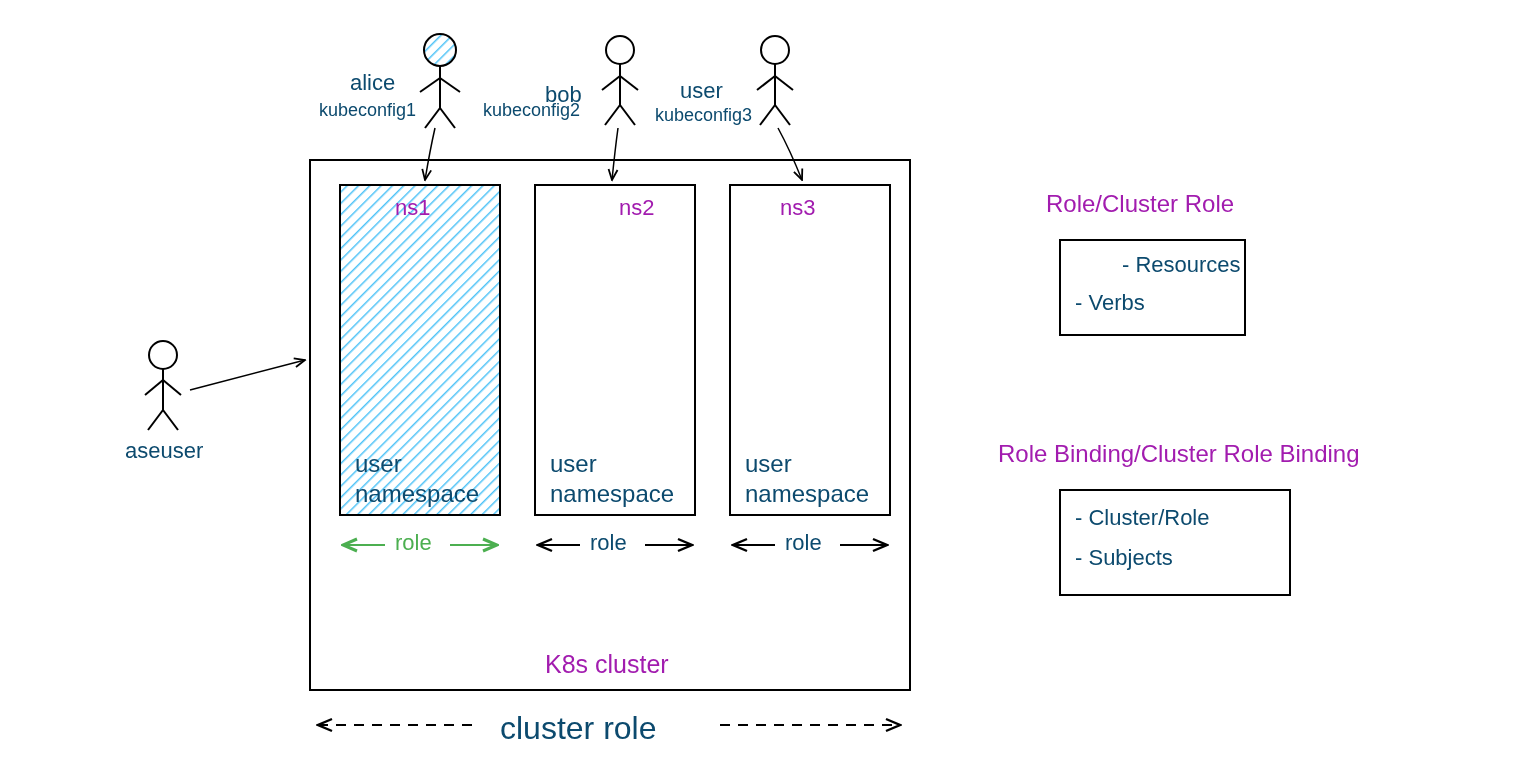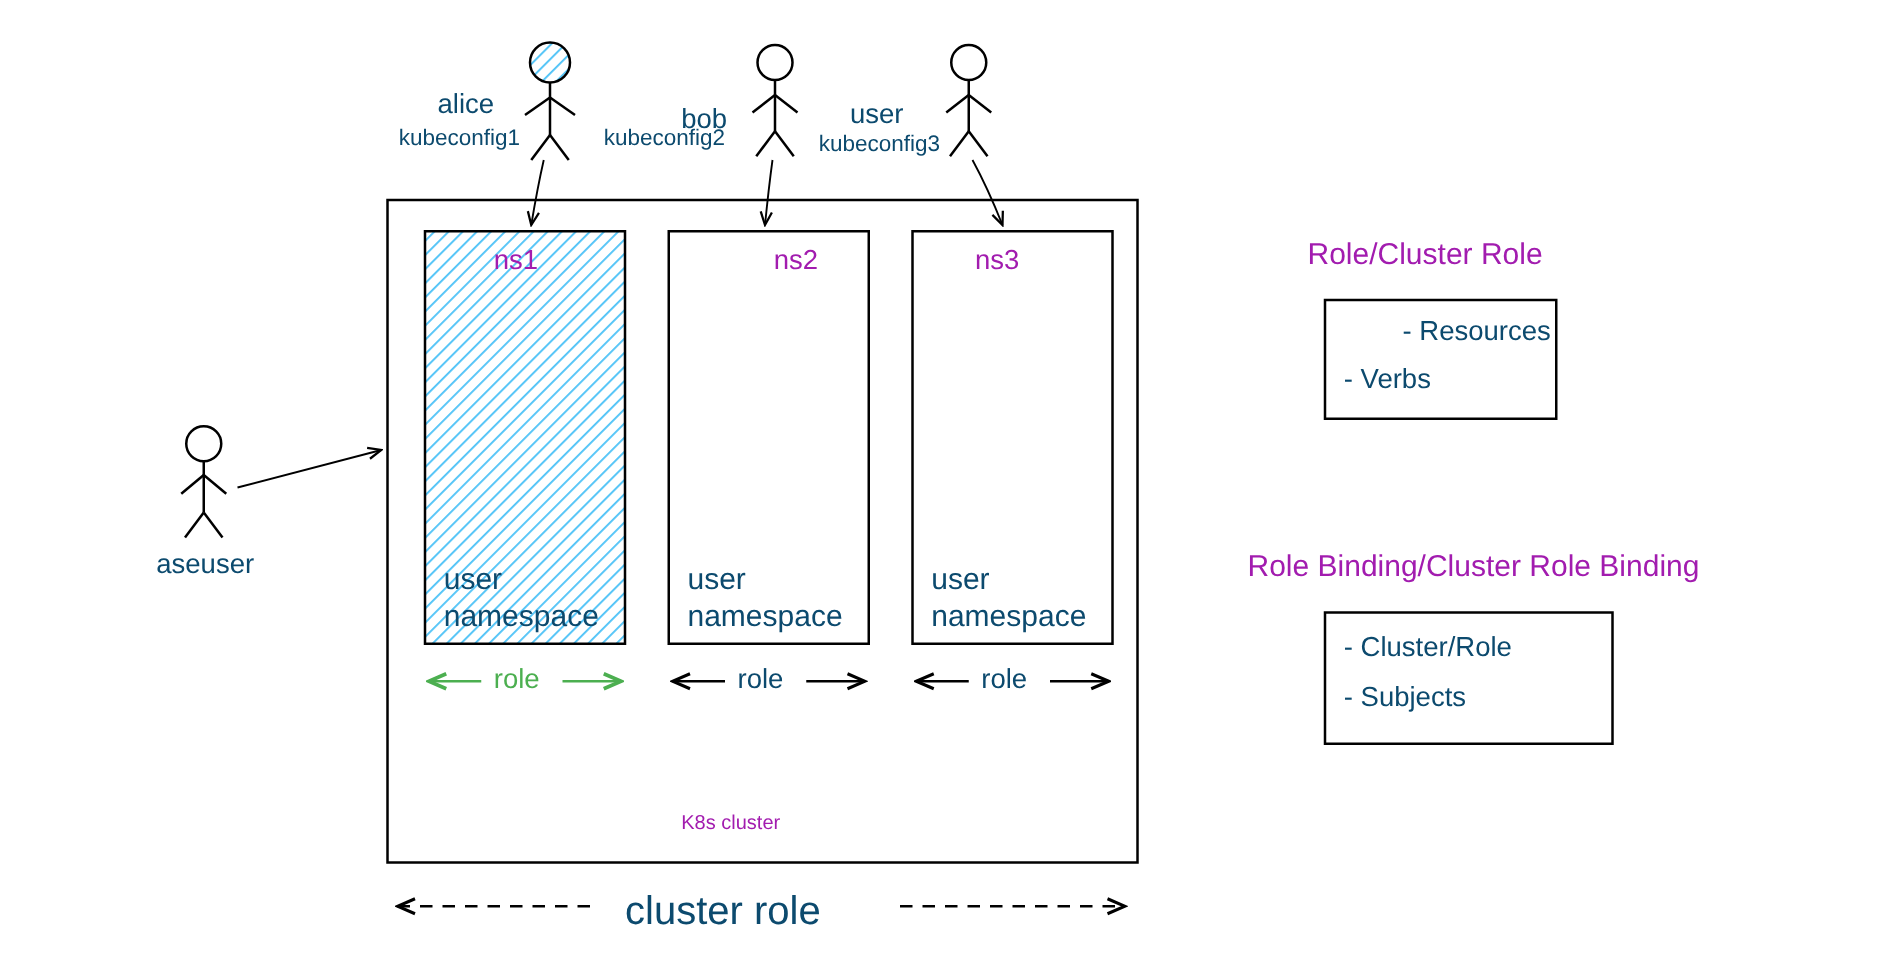--- a/index.html
+++ b/index.html
@@ -146,21 +146,21 @@
 <div class="label box-text" style="left:550px; top:450px;">user</div>
 <div class="label box-text" style="left:550px; top:480px;">namespace</div>
 
 <div class="label box-text" style="left:745px; top:450px;">user</div>
 <div class="label box-text" style="left:745px; top:480px;">namespace</div>
 
 <div class="label label-green" style="left:395px; top:530px;">role</div>
 <div class="label" style="left:590px; top:530px;">role</div>
 <div class="label" style="left:785px; top:530px;">role</div>
 
-<div class="label label-red" style="left:545px; top:650px; font-size:16px;text-align:right;">K8s cluster</div>
+<div class="label label-red" style="left:545px; top:650px; font-size:25px;text-align:right;">K8s cluster</div>
 
 <div class="label" style="left:500px; top:710px; font-size:32px;">cluster role</div>
 
 <div class="label label-red" style="left:1000px; top:190px; font-size:24px;margin-left:46px;">Role/Cluster Role</div>
 
 <div class="label" style="left:1075px; top:252px;margin-left:47px;">- <span>Resources</span></div>
 <div class="label" style="left:1075px; top:290px;">- <span>Verbs</span></div>
 
 <div class="label label-red" style="left:998px; top:440px; font-size:24px;">Role Binding/Cluster Role Binding</div>
 

